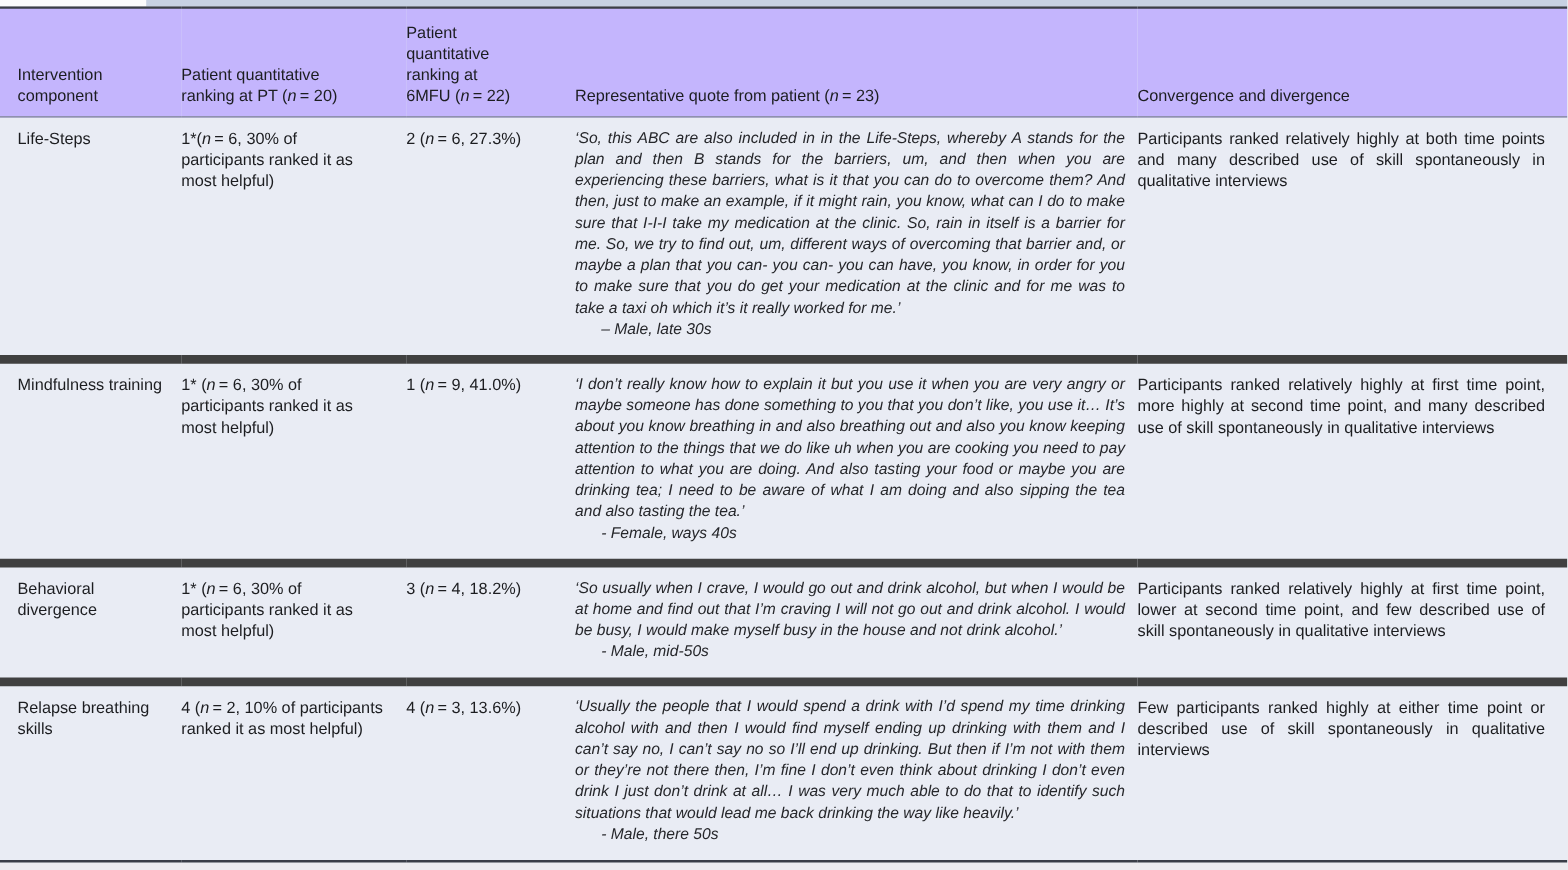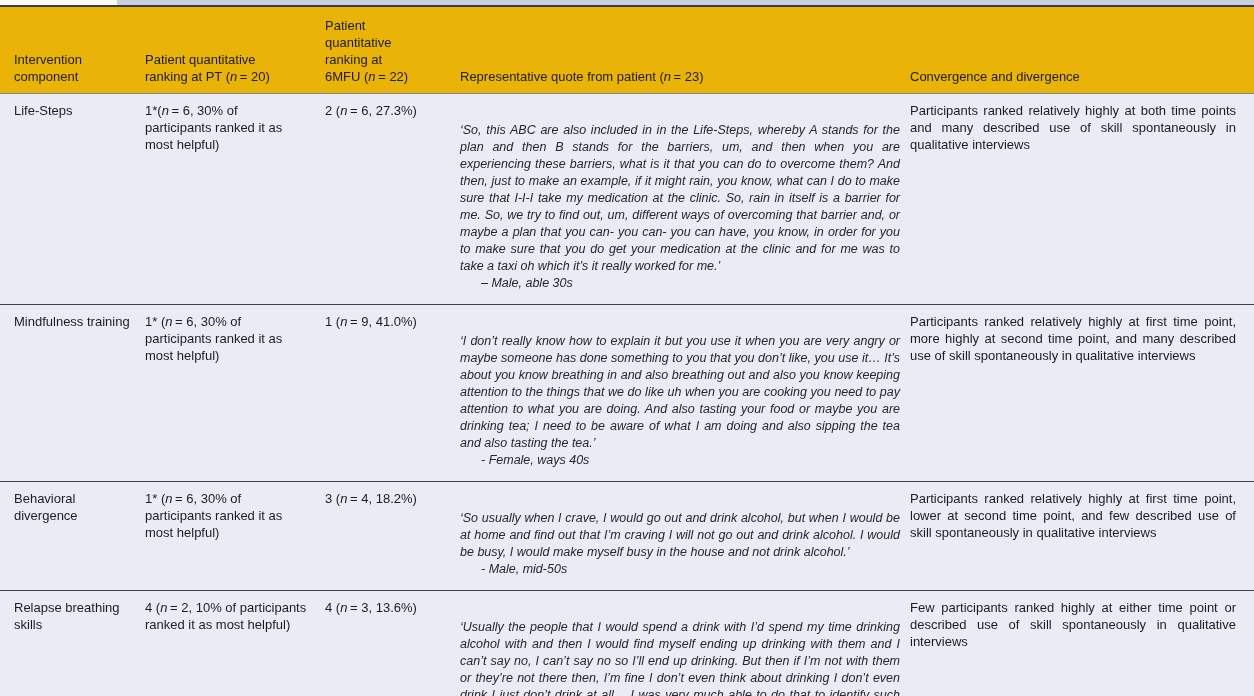--- a/index.html
+++ b/index.html
@@ -27,53 +27,52 @@
 
   table.mm-table {
     width: 1254px;
     table-layout: fixed;
     border-collapse: collapse;
     border-top: 2px solid #3a3e47;
     border-bottom: 2px solid #3a3e47;
     background: #e9ecf4;
   }
   thead th {
-    background: #eab308;
+    background: #c4b5fd;
     vertical-align: bottom;
     text-align: left;
     font-weight: normal;
     font-size: 13px;
     line-height: 17px;
     padding: 10px 10px 8px 0;
     border-bottom: 1px solid #7e8594;
   }
   thead th.c1 { padding-left: 14px; margin-left: 16px; }
   .hspan { display: inline-block; }
   .hspan.w2 { max-width: 150px; }
   .hspan.w3 { max-width: 96px; }
 
   tbody td {
     vertical-align: top;
     font-size: 13px;
     line-height: 17px;
     padding: 8px 14px 12px 0;
   }
-  tbody tr + tr td { border-top: 1px solid #404040; }
+  tbody tr + tr td { border-top: 7px solid #404040; }
   td.c1 { padding-left: 14px; }
   td.c2 { padding-right: 18px; }
   td.c4 { padding-right: 10px; }
   td.c5 { padding-right: 18px; margin-left: 26px; }
 
   .quote {
     font-style: italic;
     font-size: 12.5px;
     line-height: 17px;
     text-align: justify;
     color: #26272b;
-    margin-top: 20px;
   }
   .attrib {
     font-style: italic;
     font-size: 12.5px;
     line-height: 17px;
     padding-left: 21px;
     color: #26272b;
   }
   td.c5 { text-align: justify; }
   i { font-style: italic; }
@@ -115,21 +114,21 @@
         </th>
       </tr>
     </thead>
     <tbody>
       <tr>
         <td class="c1">Life-Steps</td>
         <td class="c2">1*(<i>n</i> = 6, 30% of participants ranked it as most helpful)</td>
         <td class="c3">2 (<i>n</i> = 6, 27.3%)</td>
         <td class="c4">
           <div class="quote">‘So, this ABC are also included in in the Life-Steps, whereby A stands for the plan and then B stands for the barriers, um, and then when you are experiencing these barriers, what is it that you can do to overcome them? And then, just to make an example, if it might rain, you know, what can I do to make sure that I-I-I take my medication at the clinic. So, rain in itself is a barrier for me. So, we try to find out, um, different ways of overcoming that barrier and, or maybe a plan that you can- you can- you can have, you know, in order for you to make sure that you do get your medication at the clinic and for me was to take a taxi oh which it’s it really worked for me.’</div>
-          <div class="attrib">– Male, able 30s</div>
+          <div class="attrib">– Male, late 30s</div>
         </td>
         <td class="c5">Participants ranked relatively highly at both time points and many described use of skill spontaneously in qualitative interviews</td>
       </tr>
       <tr>
         <td class="c1">Mindfulness training</td>
         <td class="c2">1* (<i>n</i> = 6, 30% of participants ranked it as most helpful)</td>
         <td class="c3">1 (<i>n</i> = 9, 41.0%)</td>
         <td class="c4">
           <div class="quote">‘I don’t really know how to explain it but you use it when you are very angry or maybe someone has done something to you that you don’t like, you use it… It’s about you know breathing in and also breathing out and also you know keeping attention to the things that we do like uh when you are cooking you need to pay attention to what you are doing. And also tasting your food or maybe you are drinking tea; I need to be aware of what I am doing and also sipping the tea and also tasting the tea.’</div>
           <div class="attrib">- Female, ways 40s</div>

